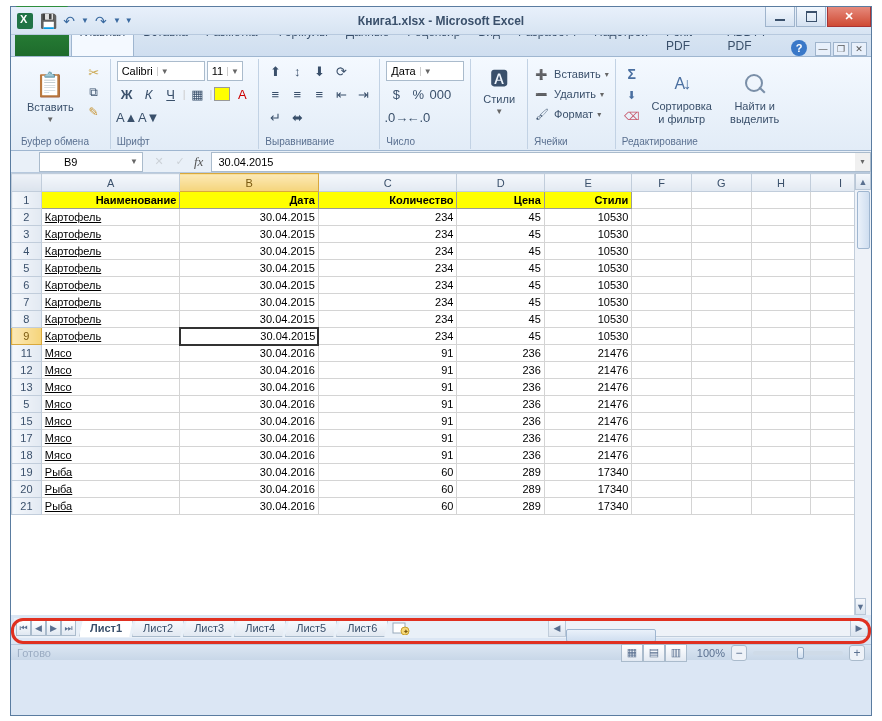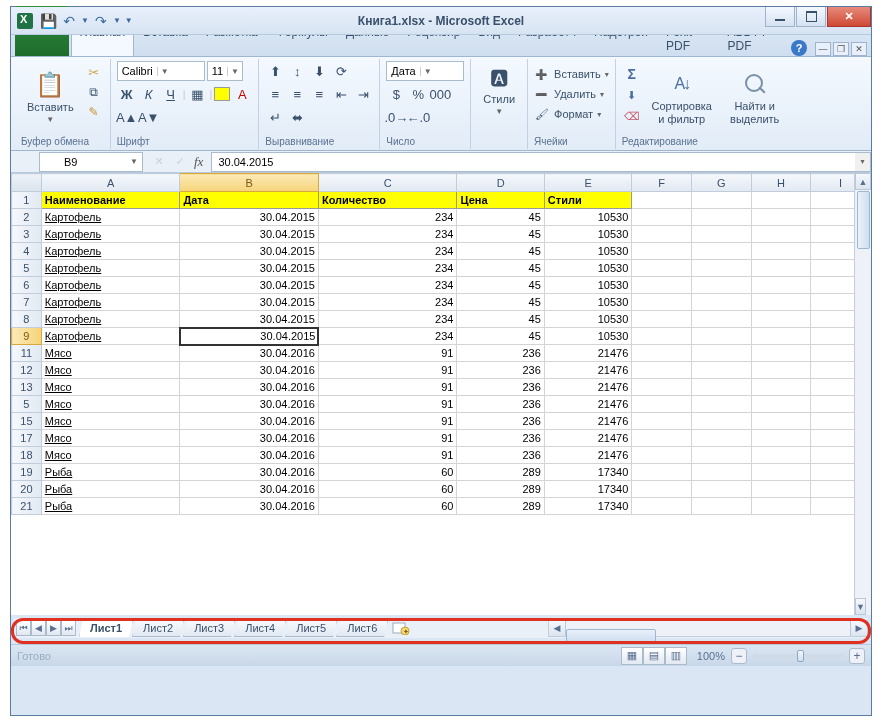--- a/index.html
+++ b/index.html
@@ -63,21 +63,21 @@
 
   
   .gridwrap{position:relative;height:442px;background:#fff;overflow:hidden;}
   table.sheet{border-collapse:collapse;table-layout:fixed;font-size:11px;width:100%;}
   .colhead th{height:18px;background:linear-gradient(#f5f8fc,#e2e9f2);border:1px solid #c1cddb;font-weight:normal;color:#3a506b;text-align:center;font-size:11px;}
   .colhead th.sel{background:linear-gradient(#fce9b6,#f5d47a);border-color:#d9a83c;color:#7a5a10;}
   .colhead th.corner{width:28px;background:linear-gradient(#eef2f8,#dbe3ed);}
   tbody th.rowhead{width:28px;background:linear-gradient(90deg,#f5f8fc,#e2e9f2);border:1px solid #c1cddb;font-weight:normal;color:#3a506b;text-align:center;font-size:11px;}
   tbody tr.selrow th.rowhead{background:linear-gradient(90deg,#fce9b6,#f5d47a);border-color:#d9a83c;color:#7a5a10;}
   td{border:1px solid #d4d4d4;height:17px;padding:0 3px;white-space:nowrap;overflow:hidden;}
-  td.hdr{background:#ffff00;font-weight:bold;text-align:left;border:1px solid #999;}
+  td.hdr{background:#ffff00;font-weight:bold;text-align:right;border:1px solid #999;}
   td.txt{text-align:left;text-decoration:underline;}
   td.num{text-align:right;}
   td.active{border:2px solid #333 !important;padding:0 2px;}
   .vscroll{position:absolute;right:0;top:0;width:17px;height:100%;background:#eef2f8;border-left:1px solid #c1cddb;}
   .vscroll .arr{height:17px;background:linear-gradient(#f5f8fc,#dbe4ef);border:1px solid #b9c7d7;display:flex;align-items:center;justify-content:center;font-size:9px;color:#5a7090;}
   .vscroll .thumb{position:absolute;top:18px;left:2px;width:13px;height:58px;background:linear-gradient(90deg,#eaf1fa,#cfdef0);border:1px solid #9fb6d0;border-radius:2px;}
   .vscroll .arrb{position:absolute;bottom:0;}
 
   
   .tabswrap{position:relative;height:26px;}
@@ -88,21 +88,21 @@
   .sheettab{height:18px;padding:0 10px;background:linear-gradient(#f9fbfe,#e2e9f2);border:1px solid #abc;border-top:none;margin-left:-1px;font-size:11px;color:#3a506b;display:flex;align-items:center;clip-path:polygon(4px 0,100% 0,calc(100% - 4px) 100%,0 100%);}
   .sheettab.active{background:#fff;font-weight:bold;border-bottom-color:#fff;}
   .newtab{width:22px;height:16px;display:flex;align-items:center;justify-content:center;margin-left:2px;}
   .hscroll{margin-left:auto;display:flex;align-items:center;height:17px;width:320px;background:#eef2f8;border:1px solid #c1cddb;}
   .hscroll .arr{width:17px;height:15px;background:linear-gradient(#f5f8fc,#dbe4ef);border-right:1px solid #b9c7d7;display:flex;align-items:center;justify-content:center;font-size:9px;color:#5a7090;}
   .hscroll .arr.r{border-right:none;border-left:1px solid #b9c7d7;}
   .hscroll .track{flex:1;position:relative;}
   .hscroll .thumb{position:absolute;left:0;top:1px;width:90px;height:13px;background:linear-gradient(#eaf1fa,#cfdef0);border:1px solid #9fb6d0;border-radius:2px;}
 
   
-  .statusbar{height:22px;background:linear-gradient(#dbe6f2,#c8d7e8);border-top:1px solid #b7c9de;display:flex;align-items:center;padding:0 6px;font-size:11px;color:#5a7090;}
+  .statusbar{height:16px;background:linear-gradient(#dbe6f2,#c8d7e8);border-top:1px solid #b7c9de;display:flex;align-items:center;padding:0 6px;font-size:11px;color:#5a7090;}
   .viewbtns{margin-left:auto;display:flex;gap:0;}
   .viewbtn{width:22px;height:18px;border:1px solid #abc;background:linear-gradient(#fff,#e2e9f2);display:flex;align-items:center;justify-content:center;font-size:11px;}
   .zoom{display:flex;align-items:center;gap:6px;margin-left:10px;}
   .zoom .zbtn{width:16px;height:16px;border:1px solid #abc;background:#eef2f8;display:flex;align-items:center;justify-content:center;border-radius:3px;font-size:12px;}
   .zoom .slider{width:90px;height:4px;background:#cfdbe8;position:relative;border-radius:2px;}
   .zoom .slider .knob{position:absolute;left:44px;top:-4px;width:7px;height:12px;background:linear-gradient(#f5f8fc,#cfdef0);border:1px solid #8fa6c0;border-radius:2px;}
 
   
   .clipboard-i::before{content:"📋";font-size:24px;}
   .cut-i::before{content:"✂";color:#ca5;font-size:13px;}

